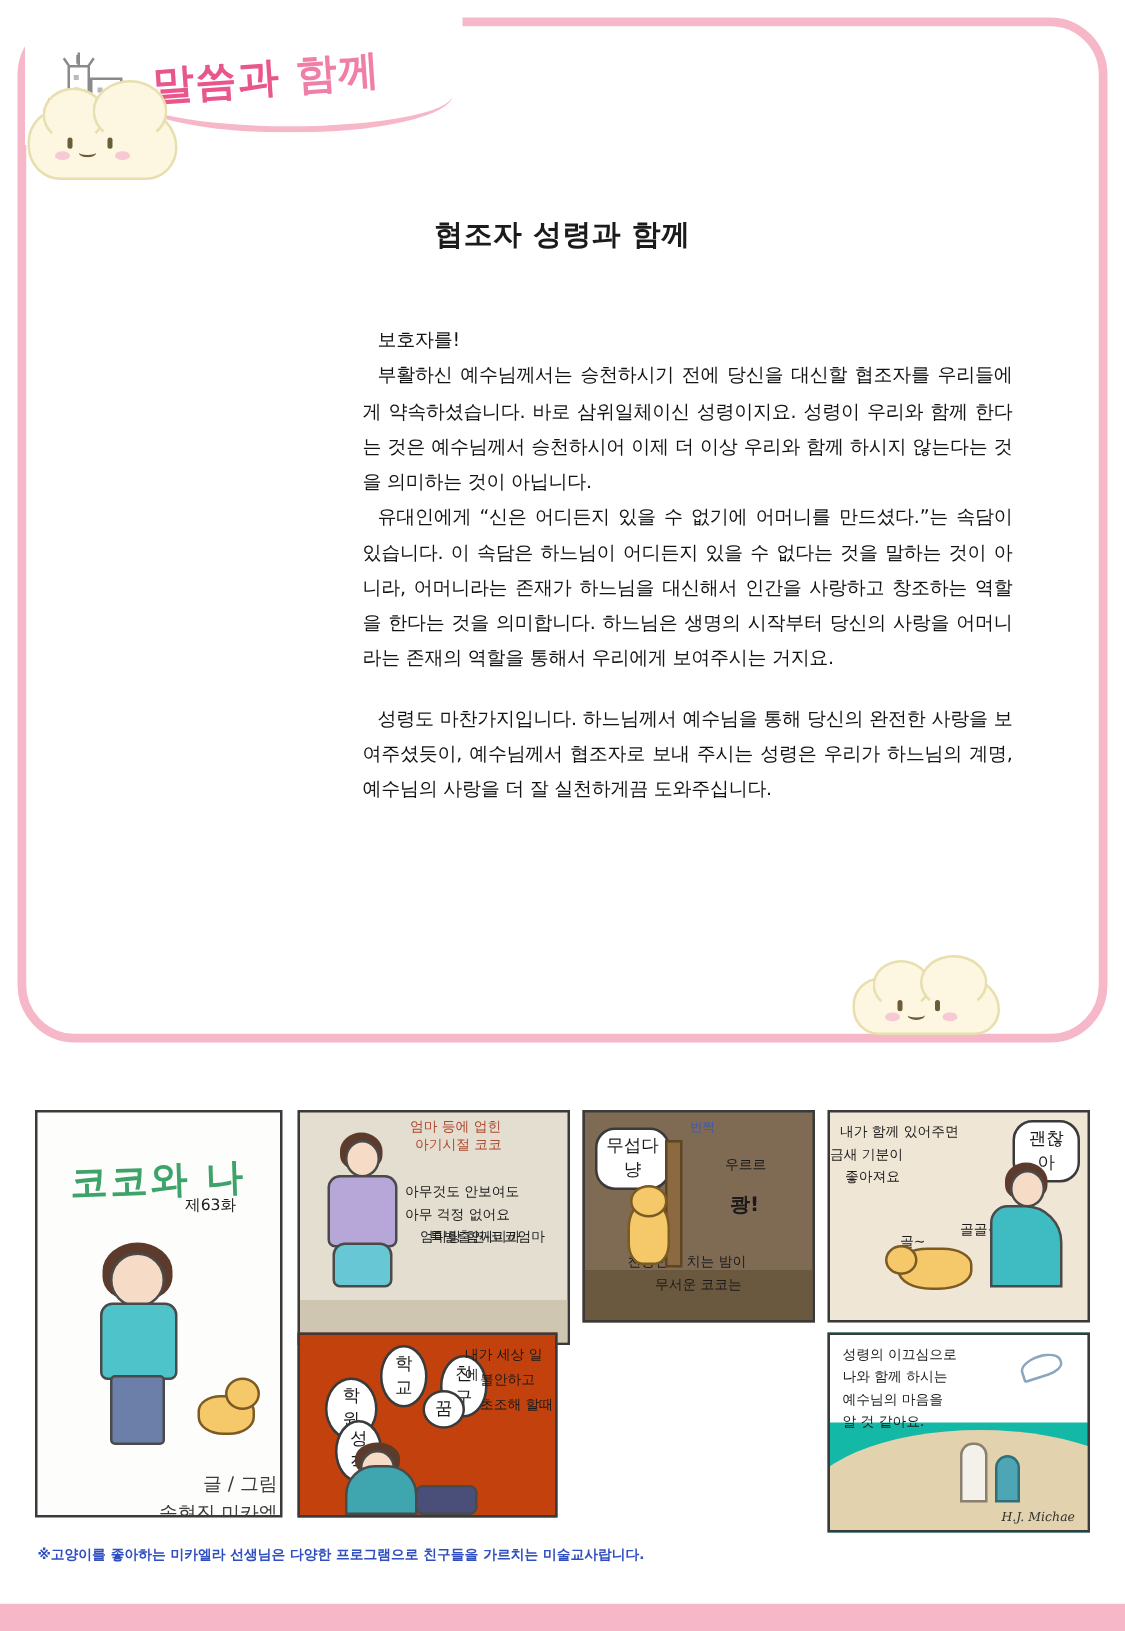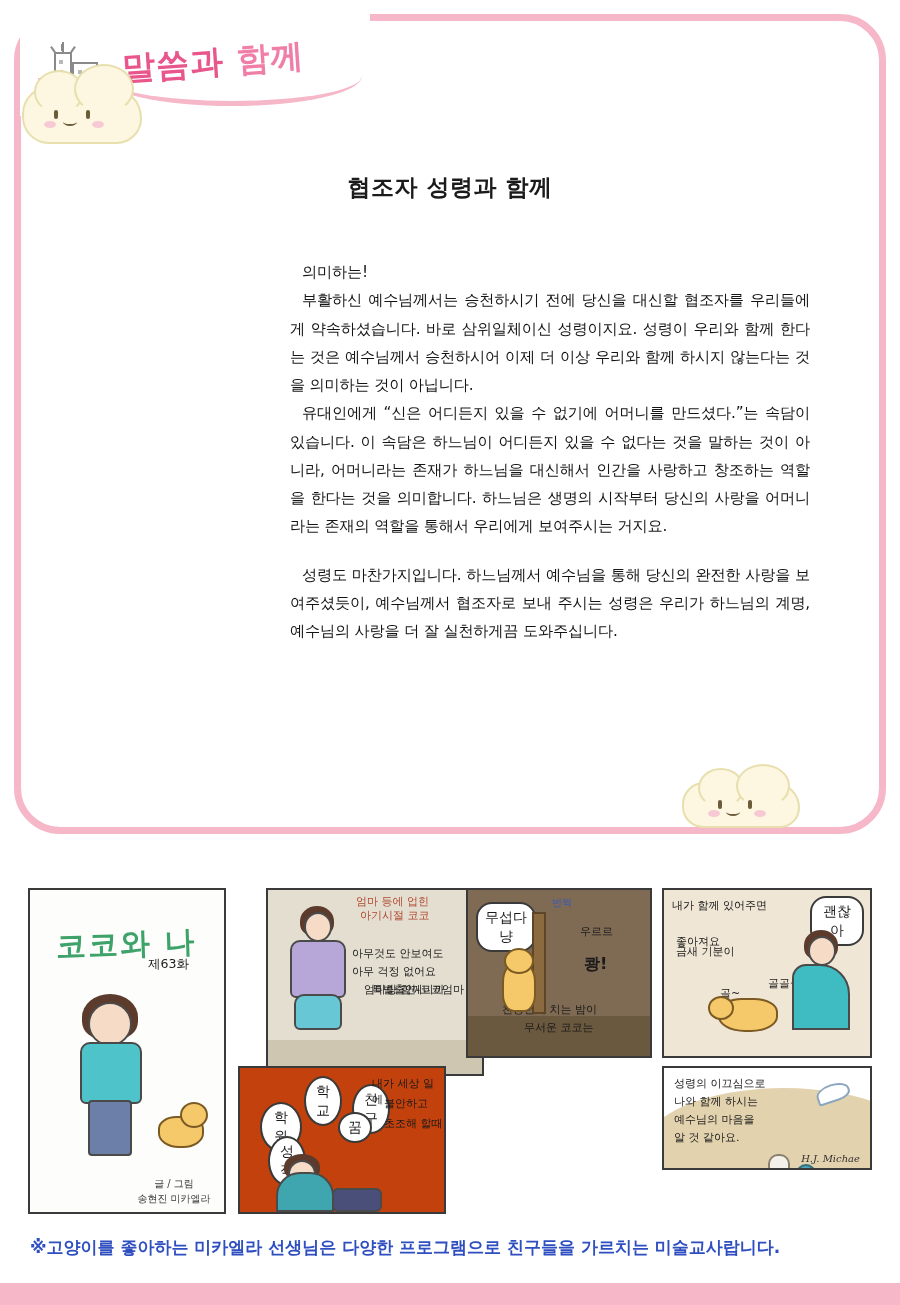--- a/index.html
+++ b/index.html
@@ -315,23 +315,23 @@
     letter-spacing: 2px;
     transform: rotate(-2deg);
   }
   .cover-sub {
     position: absolute; left: 118px; top: 66px;
     font-family: "DejaVu Sans", sans-serif;
     font-size: 12.5px; color: #222;
   }
   .cover-credit {
     position: absolute; left: 96px; top: 286px;
-    width: 96px; text-align: center;
-    font-family: "DejaVu Sans", sans-serif;
-    font-size: 10px; color: #3a3a3a; line-height: 1.5;
+    width: 96px; text-align: right;
+    font-family: "DejaVu Sans", sans-serif;
+    font-size: 15px; color: #3a3a3a; line-height: 1.5;
   }
 
   
   .girl-head { position: absolute; border-radius: 50%; background: #f6dcc6; border: 2px solid #4a4a4a; }
   .girl-hair { position: absolute; background: #5c3b2c; border-radius: 50% 50% 40% 40%; }
   .torso { position: absolute; border: 2px solid #4a4a4a; border-radius: 10px 10px 6px 6px; }
   .cat-body { position: absolute; background: #f5c96a; border: 2px solid #7b5a23; border-radius: 40% 40% 45% 45%; }
   .cat-head { position: absolute; background: #f5c96a; border: 2px solid #7b5a23; border-radius: 50%; }
   .bubble {
     position: absolute;
@@ -347,47 +347,47 @@
   }
   .toon-text {
     position: absolute;
     font-family: "DejaVu Sans", sans-serif;
     font-size: 11px;
     color: #1a1a1a;
     line-height: 1.45;
   }
 
   
-  #p2 { left: 238px; top: 36px; width: 218px; height: 188px; background: #e3ded0; margin-left: 28px; }
+  #p2 { left: 238px; top: 36px; width: 218px; height: 188px; background: #e3ded0; }
   #p2 .ground { position: absolute; left: 0; bottom: 0; width: 100%; height: 34px; background: #cfc6b2; }
   
   #p3 { left: 466px; top: 36px; width: 186px; height: 170px; background: #7f6a53; }
   #p3 .ground { position: absolute; left: 0; bottom: 0; width: 100%; height: 40px; background: #6a583f; }
   
   #p4 { left: 662px; top: 36px; width: 210px; height: 170px; background: #efe6d6; }
   
   #p5 { left: 238px; top: 214px; width: 208px; height: 148px; background: #c2410c; }
   
   #p6 { left: 466px; top: 214px; width: 186px; height: 148px; background: #dfeaf5; }
   
-  #p7 { left: 662px; top: 214px; width: 210px; height: 104px; background: #22c55e; }
+  #p7 { left: 662px; top: 214px; width: 210px; height: 160px; background: #14b8a6; }
   #p7 .hill { position: absolute; left: -20px; bottom: -40px; width: 280px; height: 120px; background: #e2d2ae; border-radius: 50% 50% 0 0; }
   #p7 .sky { position: absolute; left: 0; top: 0; width: 100%; height: 70px; background: #ffffff; }
 
   .sign {
     position: absolute; right: 10px; bottom: 4px;
     font-family: "DejaVu Serif", serif;
     font-size: 10px; color: #333; font-style: italic;
   }
 
   .footnote {
     position: absolute;
     left: 30px; top: 1236px;
     font-family: "DejaVu Sans", sans-serif;
-    font-size: 17px;
+    font-size: 11px;
     color: #2f4fc0;
     font-weight: bold;
   }
   .bottom-bar {
     position: absolute;
     left: 0; bottom: 0; width: 900px; height: 22px;
     background: #f6b8c8;
   }
 </style>
 </head>
@@ -431,21 +431,21 @@
       <div class="cheek" style="left:20px;top:33px"></div>
       <div class="cheek" style="left:68px;top:33px"></div>
       <div class="mouth" style="left:39px;top:30px"></div>
     </div>
   </div>
 
   <div class="article-title">협조자 성령과 함께</div>
 
 
   <div class="article-body">
-    <p>의미하는!</p>
+    <p>보호자를!</p>
     <p>부활하신 예수님께서는 승천하시기 전에 당신을 대신할 협조자를 우리들에게 약속하셨습니다. 바로 삼위일체이신 성령이지요. 성령이 우리와 함께 한다는 것은 예수님께서 승천하시어 이제 더 이상 우리와 함께 하시지 않는다는 것을 의미하는 것이 아닙니다.</p>
     <p>유대인에게 “신은 어디든지 있을 수 없기에 어머니를 만드셨다.”는 속담이 있습니다. 이 속담은 하느님이 어디든지 있을 수 없다는 것을 말하는 것이 아니라, 어머니라는 존재가 하느님을 대신해서 인간을 사랑하고 창조하는 역할을 한다는 것을 의미합니다. 하느님은 생명의 시작부터 당신의 사랑을 어머니라는 존재의 역할을 통해서 우리에게 보여주시는 거지요.</p>
     <p class="gap">성령도 마찬가지입니다. 하느님께서 예수님을 통해 당신의 완전한 사랑을 보여주셨듯이, 예수님께서 협조자로 보내 주시는 성령은 우리가 하느님의 계명, 예수님의 사랑을 더 잘 실천하게끔 도와주십니다.</p>
   </div>
 
   <div class="cloud cloud-bot">
     <div class="cloud-face">
       <div class="eye" style="left:34px;top:16px"></div>
       <div class="eye" style="left:64px;top:16px"></div>
       <div class="cheek" style="left:24px;top:26px"></div>
@@ -497,21 +497,21 @@
       <div class="toon-text" style="left:116px;top:62px;font-size:16px;font-weight:bold;">쾅!</div>
       <div class="toon-text" style="left:34px;top:112px;">천둥번개 치는 밤이</div>
       <div class="toon-text" style="left:56px;top:130px;">무서운 코코는</div>
       <div style="position:absolute;left:64px;top:22px;width:14px;height:102px;background:#8a6a3e;border:2px solid #5d4526;"></div>
       <div class="cat-body" style="left:34px;top:72px;width:34px;height:50px;border-radius:40% 40% 35% 35%;"></div>
       <div class="cat-head" style="left:36px;top:58px;width:30px;height:26px;"></div>
     </div>
 
     <div class="panel" id="p4">
       <div class="toon-text" style="left:8px;top:8px;">내가 함께 있어주면</div>
-      <div class="toon-text" style="left:12px;top:26px;margin-top:28px;">금새 기분이</div>
+      <div class="toon-text" style="left:0;top:26px;">금새 기분이</div>
       <div class="toon-text" style="left:12px;top:44px;">좋아져요</div>
       <div class="bubble" style="left:146px;top:6px;width:54px;">괜찮아</div>
       <div class="toon-text" style="left:56px;top:96px;">골~</div>
       <div class="toon-text" style="left:104px;top:86px;">골골~</div>
       <div class="cat-body" style="left:54px;top:108px;width:60px;height:34px;"></div>
       <div class="cat-head" style="left:44px;top:106px;width:26px;height:24px;"></div>
       <div class="girl-hair" style="left:140px;top:40px;width:34px;height:30px;"></div>
       <div class="girl-head" style="left:144px;top:46px;width:28px;height:30px;"></div>
       <div class="torso" style="left:128px;top:74px;width:58px;height:66px;background:#3fbcc2;border-radius:14px 30px 0 0;"></div>
     </div>

